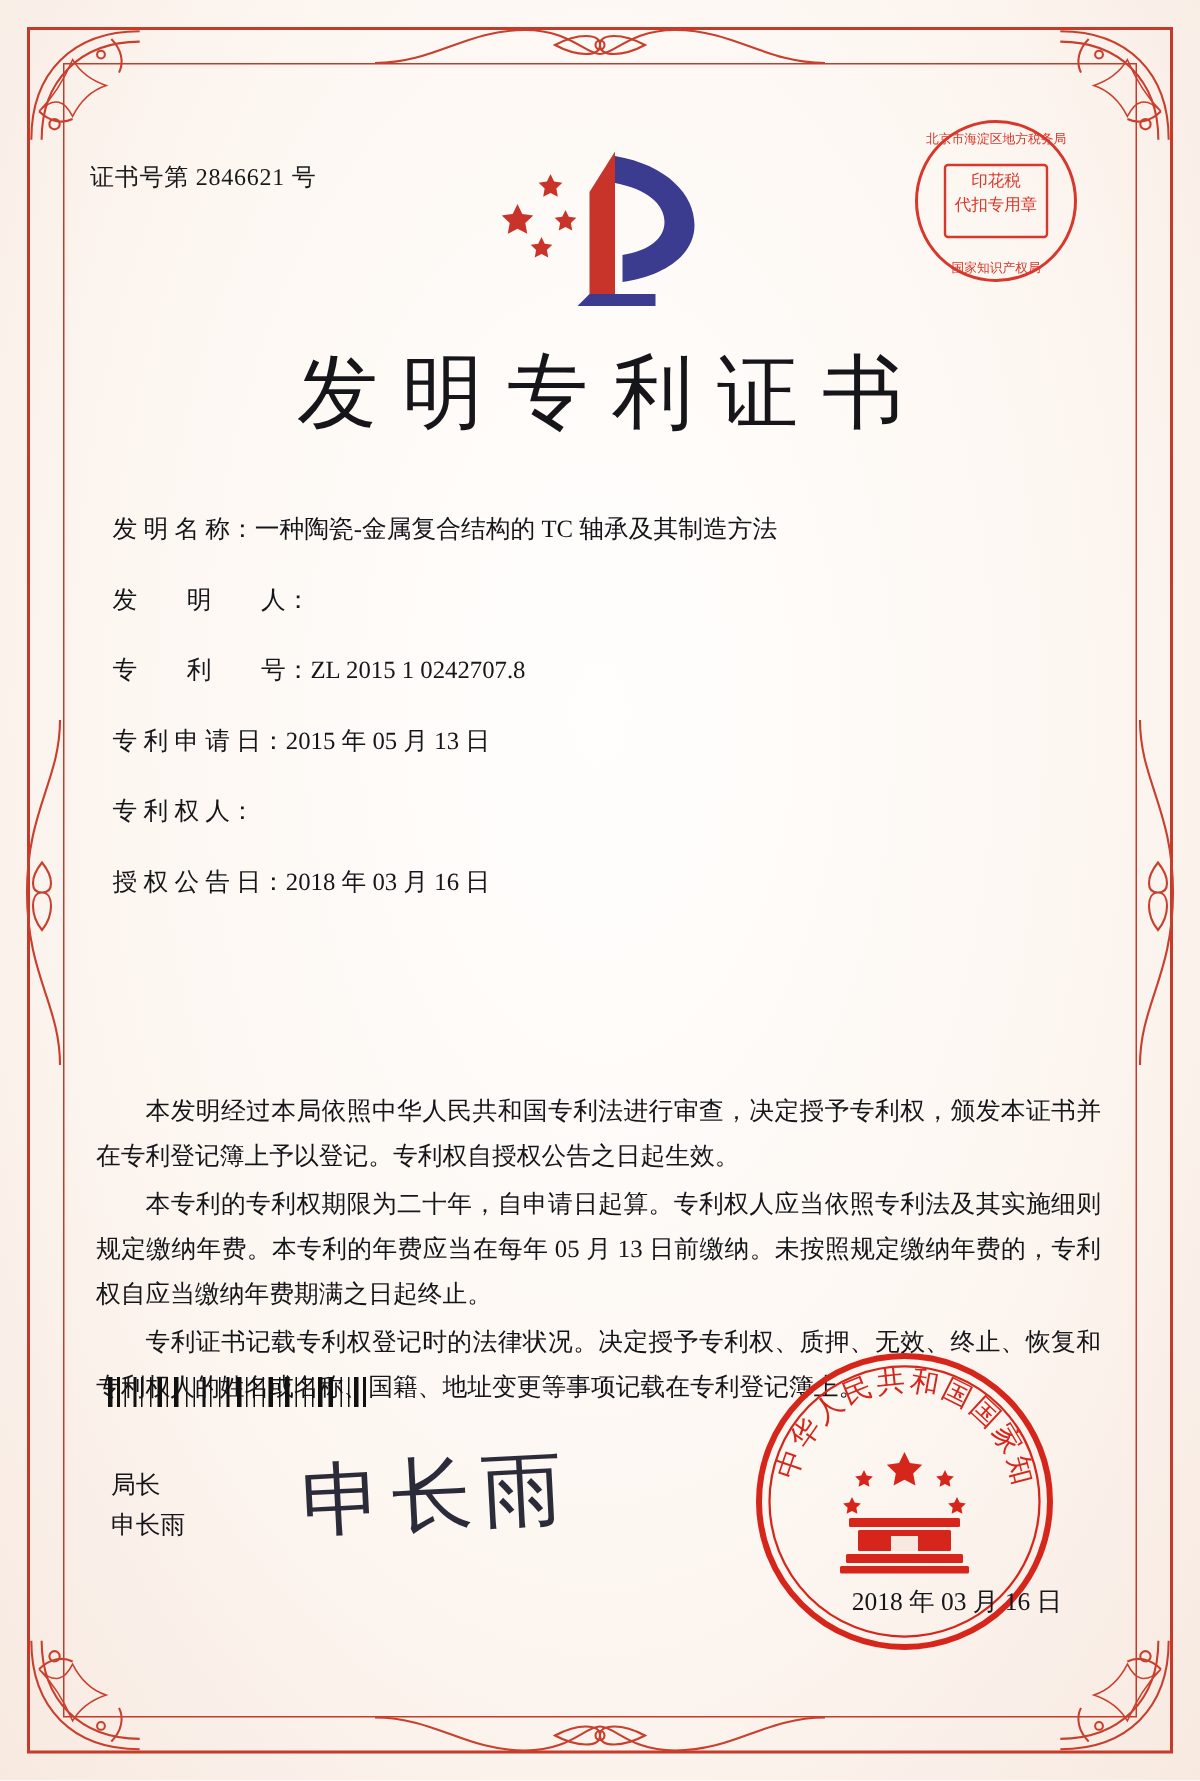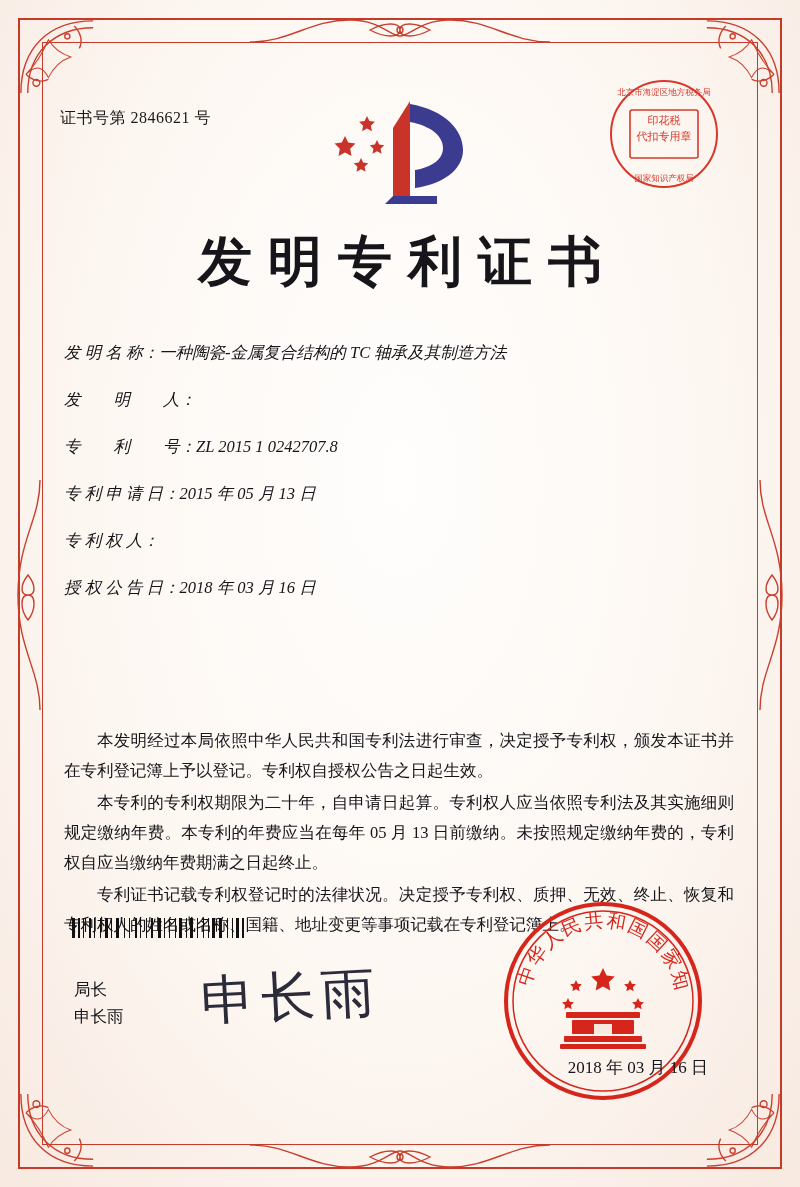--- a/index.html
+++ b/index.html
@@ -83,30 +83,29 @@
   }
   .title {
     position: absolute;
     top: 170px;
     left: 0;
     right: 0;
     text-align: center;
     font-size: 54px;
     letter-spacing: 16px;
     text-indent: 16px;
-    font-weight: bold;
+    font-weight: normal;
     color: #15151a;
     font-family: "DejaVu Serif", "Liberation Serif", serif;
   }
   .fields {
     position: absolute;
     top: 286px;
-    left: 8px;
+    left: 19px;
     right: 8px;
-    font-style: italic;
   }
   .field-row {
     display: flex;
     align-items: baseline;
     margin-bottom: 25px;
     font-size: 16.5px;
     color: #15151a;
   }
   .field-label {
     white-space: pre;

